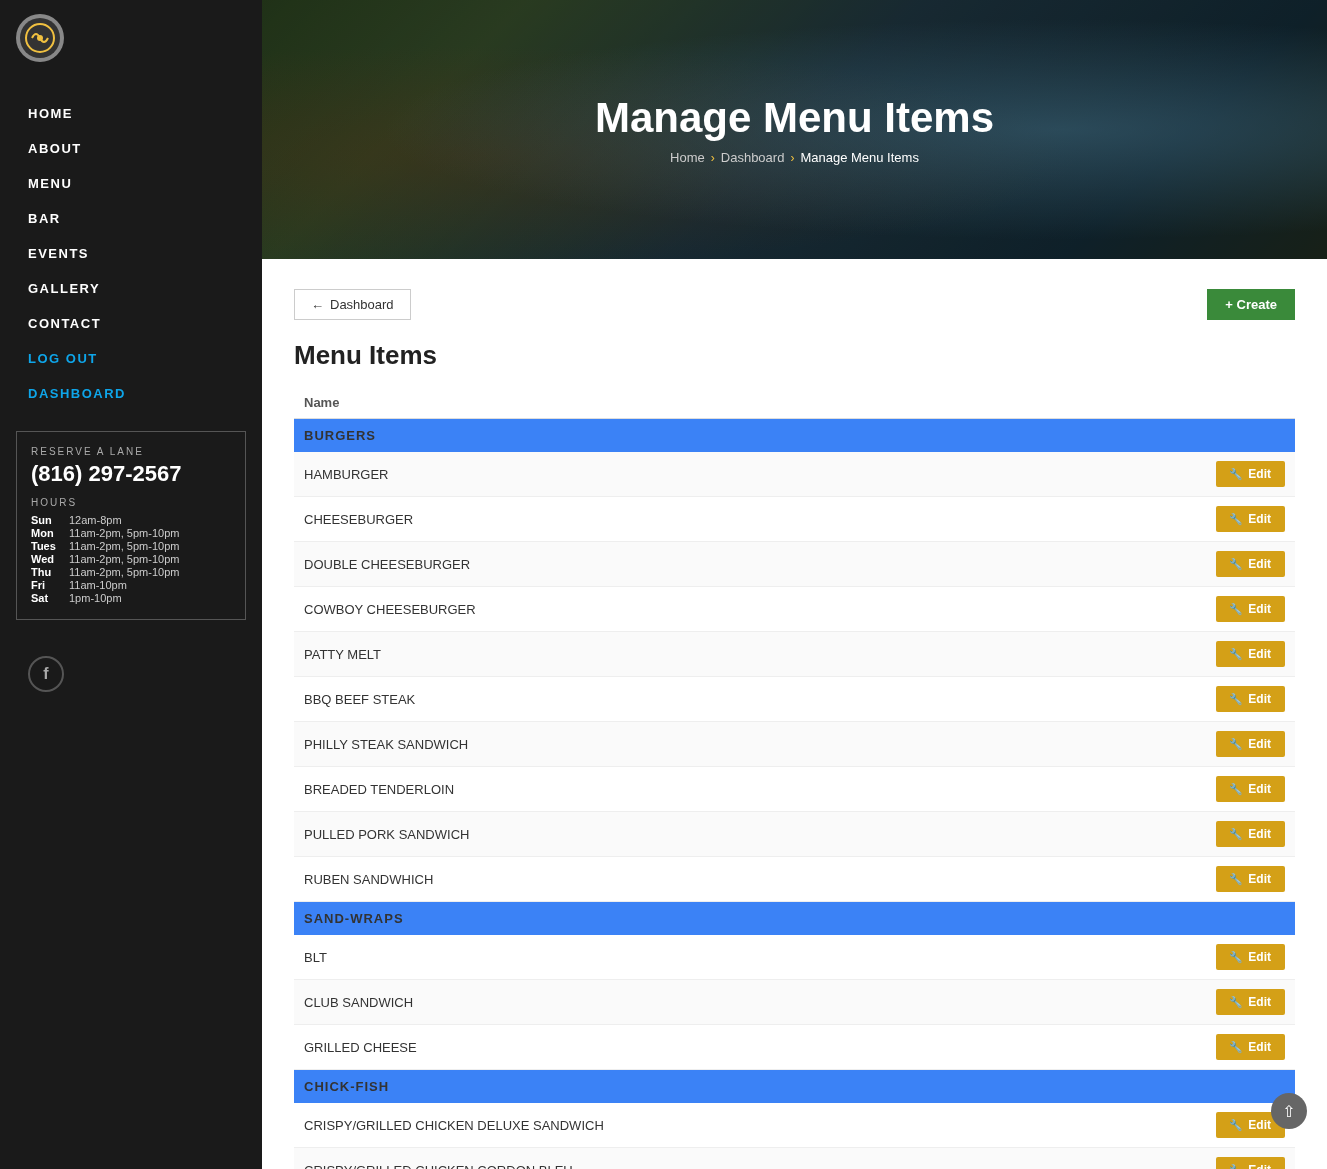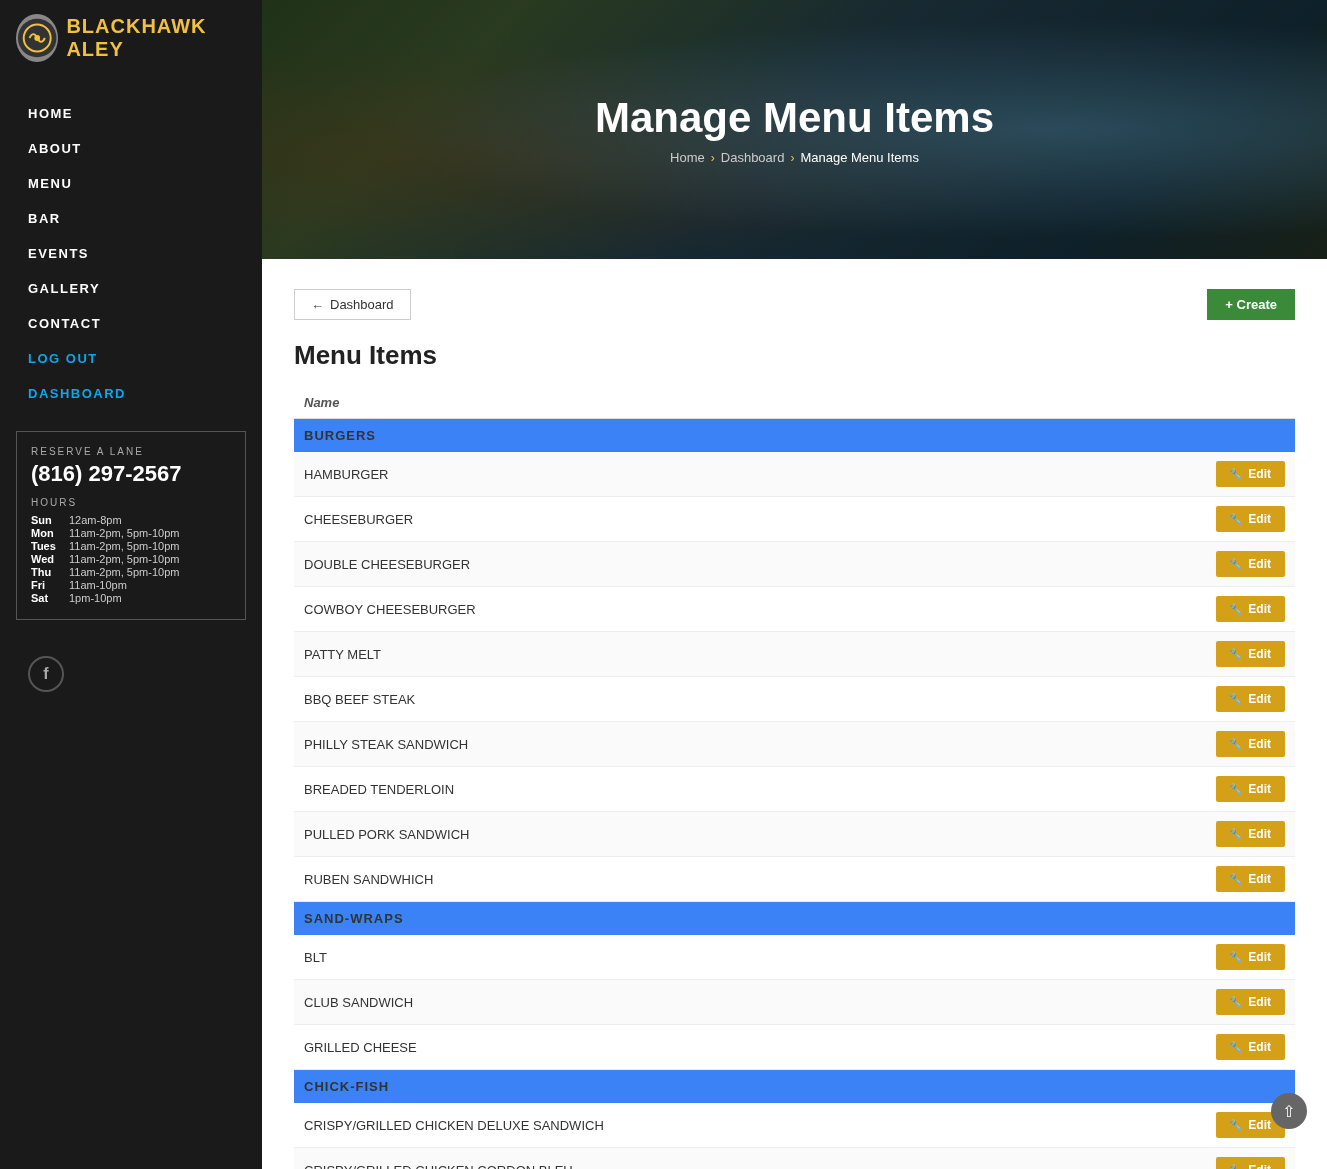--- a/index.html
+++ b/index.html
@@ -209,21 +209,20 @@
       border-collapse: collapse;
     }
 
     .menu-table thead tr th {
       text-align: left;
       padding: 8px 10px;
       font-size: 13px;
       font-weight: 600;
       color: #555;
       border-bottom: 1px solid #ddd;
-      font-style: italic;
     }
 
     .menu-table tr.category-row td {
       background: #3b82f6;
       color: #333;
       font-size: 13px;
       font-weight: 700;
       letter-spacing: 1px;
       padding: 9px 10px;
       text-transform: uppercase;
@@ -278,23 +277,20 @@
 
 <div id="sidebar">
   <div class="logo-area">
     <div class="logo-icon">
       <svg viewBox="0 0 44 44" xmlns="http://www.w3.org/2000/svg">
         <circle cx="22" cy="22" r="20" fill="#333"></circle>
         <circle cx="22" cy="22" r="14" fill="none" stroke="#f0c040" stroke-width="2"></circle>
         <path d="M14 22 Q18 14 22 22 Q26 30 30 22" stroke="#f0c040" stroke-width="2" fill="none"></path>
         <circle cx="22" cy="22" r="3" fill="#f0c040"></circle>
       </svg>
-    </div>
-    <div class="logo-text">
-      <span>BLACKHAWK A</span><span style="color:#f0c040">LEY</span>
     </div>
   </div>
 
   <nav>
     <a href="#">HOME</a>
     <a href="#">ABOUT</a>
     <a href="#">MENU</a>
     <a href="#">BAR</a>
     <a href="#">EVENTS</a>
     <a href="#">GALLERY</a>

